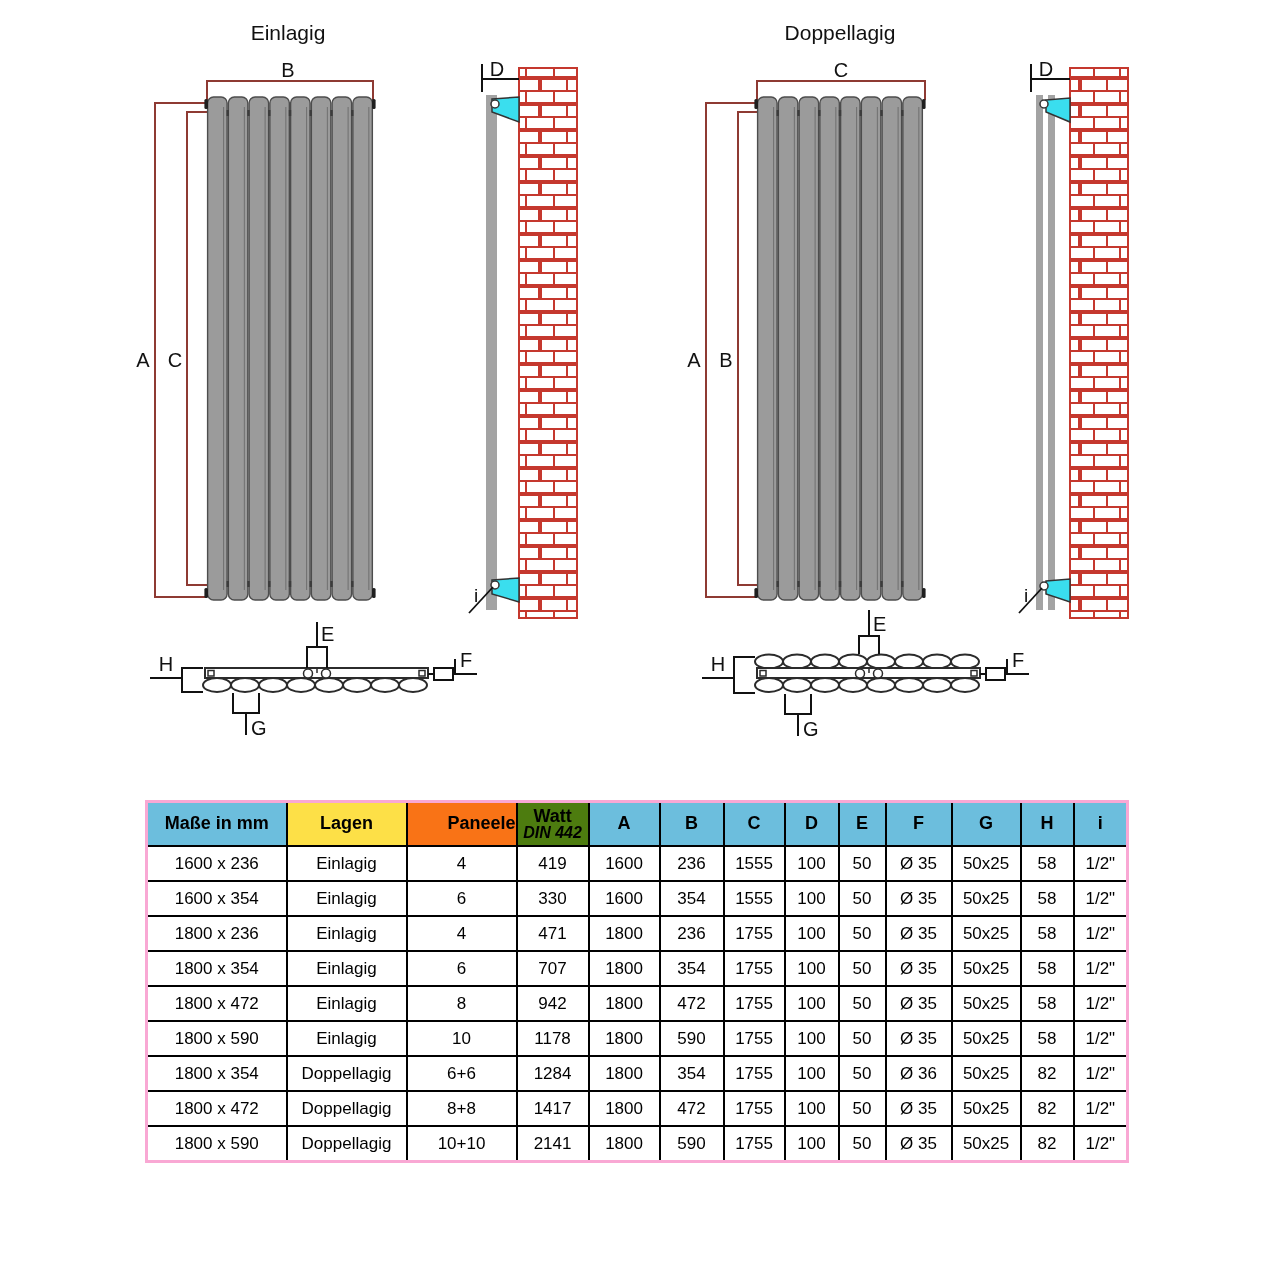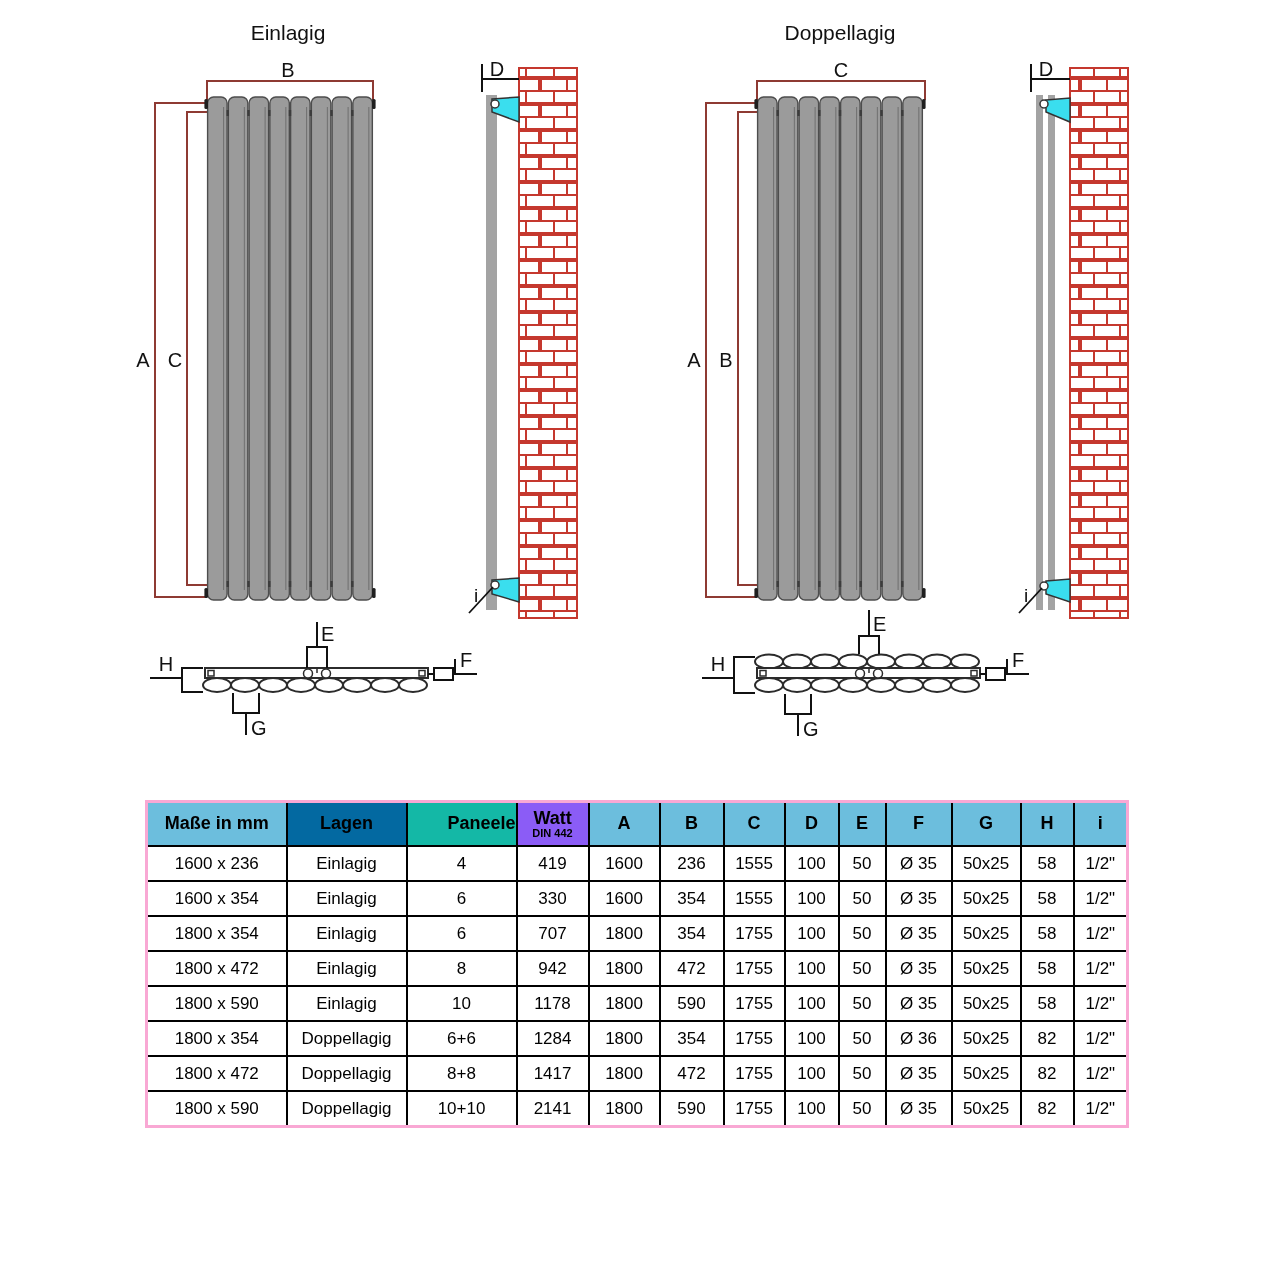--- a/index.html
+++ b/index.html
@@ -14,21 +14,21 @@
     border-collapse:collapse;table-layout:fixed;
     border:3px solid #f9a8d4;background:#fff;
   }
   .spec-table th,.spec-table td{
     border:2px solid #000;text-align:center;vertical-align:middle;padding:0;
     overflow:hidden;white-space:nowrap;
   }
   .spec-table th{height:42px;}
   .spec-table td{height:33px;font-size:17px;}
   .hlabel{font-size:18px;font-weight:bold;line-height:1.1;}
-  .hsub{font-size:11px;font-weight:bold;line-height:1;margin-top:-1px;}
+  .hsub{font-size:16px;font-weight:bold;line-height:1;margin-top:-1px;font-style:italic;}
 </style>
 </head>
 <body>
 
 <div class="diagram-wrap">
 <svg width="1280" height="790" viewBox="0 0 1280 790">
   <defs>
     <pattern id="brick" width="54" height="26" patternUnits="userSpaceOnUse">
       <rect width="54" height="26" fill="#ffffff"></rect>
       <g fill="#ffffff" stroke="#c5382e" stroke-width="2">
@@ -219,27 +219,27 @@
     <col style="width:66px">
       <col style="width:69px">
       <col style="width:53px">
     <col style="width:54px">
   </colgroup>
   <thead>
     <tr>
         <th style="background: rgb(108, 190, 221);">
           <div class="hlabel">Maße in mm</div>
         </th>
-        <th style="background: #0369a1;">
+        <th style="background: #fde047;">
           <div class="hlabel">Lagen</div>
         </th>
-        <th style="background: #14b8a6; padding-left: 40px;">
+        <th style="background: #f97316; padding-left: 40px;">
           <div class="hlabel">Paneele</div>
         </th>
-        <th style="background: #8b5cf6;">
+        <th style="background: #4d7c0f;">
           <div class="hlabel">Watt</div>
           <div class="hsub">DIN 442</div>
         </th>
         <th style="background: rgb(108, 190, 221);">
           <div class="hlabel">A</div>
         </th>
         <th style="background: rgb(108, 190, 221);">
           <div class="hlabel">B</div>
         </th>
         <th style="background: rgb(108, 190, 221);">
@@ -290,20 +290,35 @@
         <td>354</td>
         <td>1555</td>
         <td>100</td>
         <td>50</td>
         <td>Ø 35</td>
         <td>50x25</td>
         <td>58</td>
         <td>1/2"</td>
       </tr>
       <tr>
+        <td>1800 x 236</td>
+        <td>Einlagig</td>
+        <td>4</td>
+        <td>471</td>
+        <td>1800</td>
+        <td>236</td>
+        <td>1755</td>
+        <td>100</td>
+        <td>50</td>
+        <td>Ø 35</td>
+        <td>50x25</td>
+        <td>58</td>
+        <td>1/2"</td>
+      </tr>
+      <tr>
         <td>1800 x 354</td>
         <td>Einlagig</td>
         <td>6</td>
         <td>707</td>
         <td>1800</td>
         <td>354</td>
         <td>1755</td>
         <td>100</td>
         <td>50</td>
         <td>Ø 35</td>

